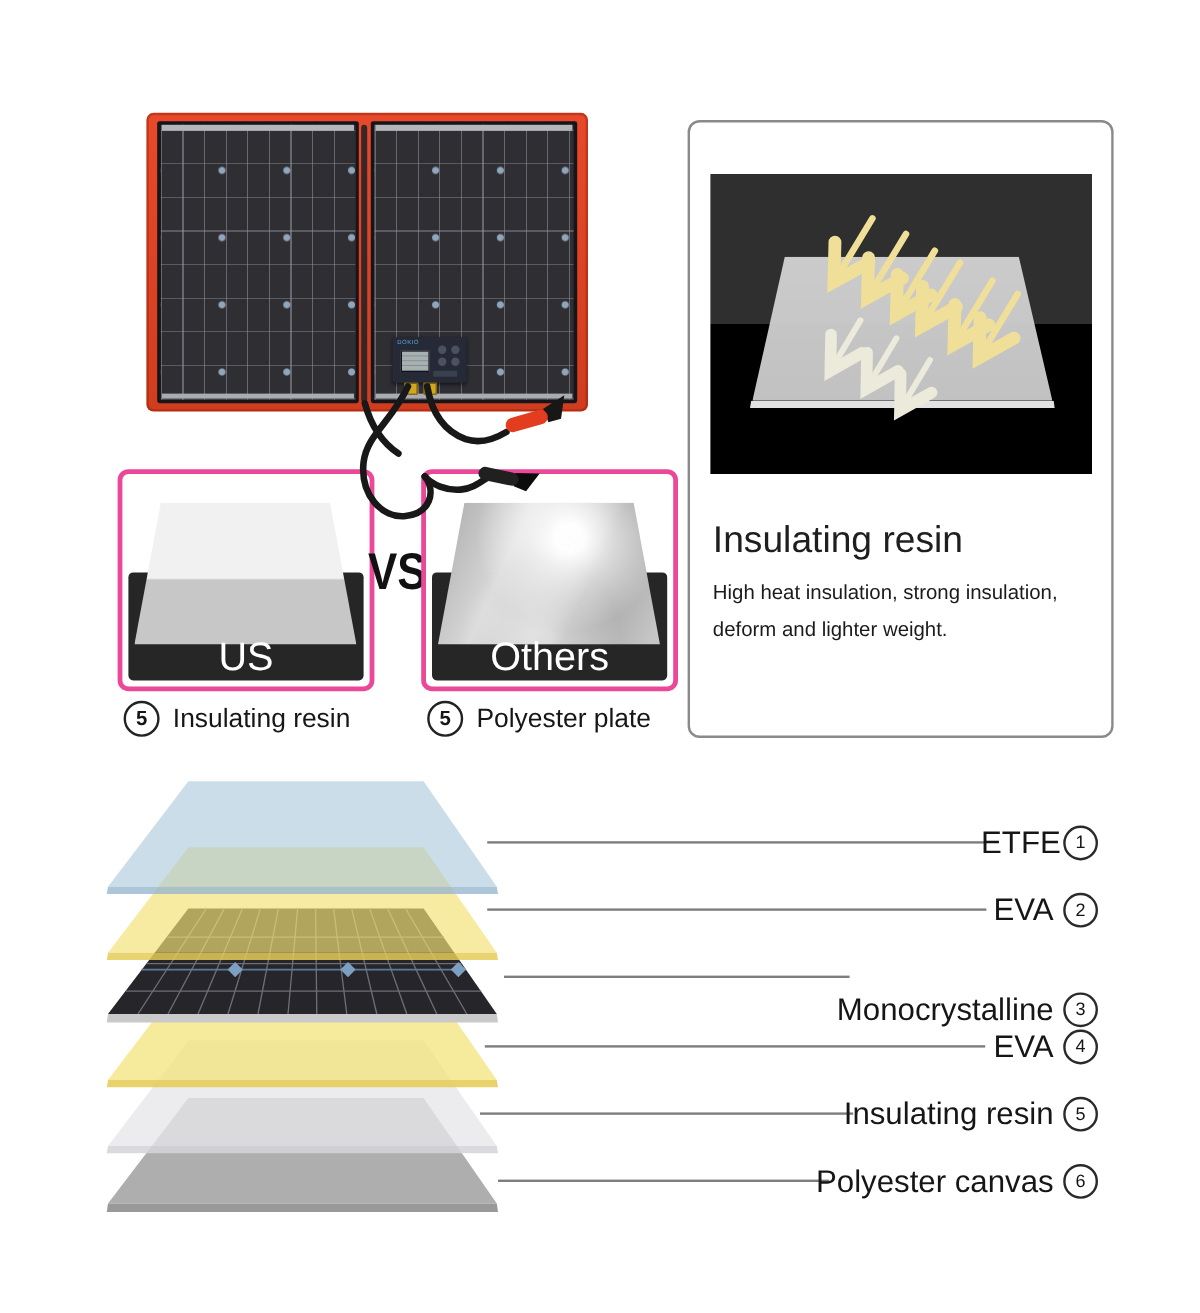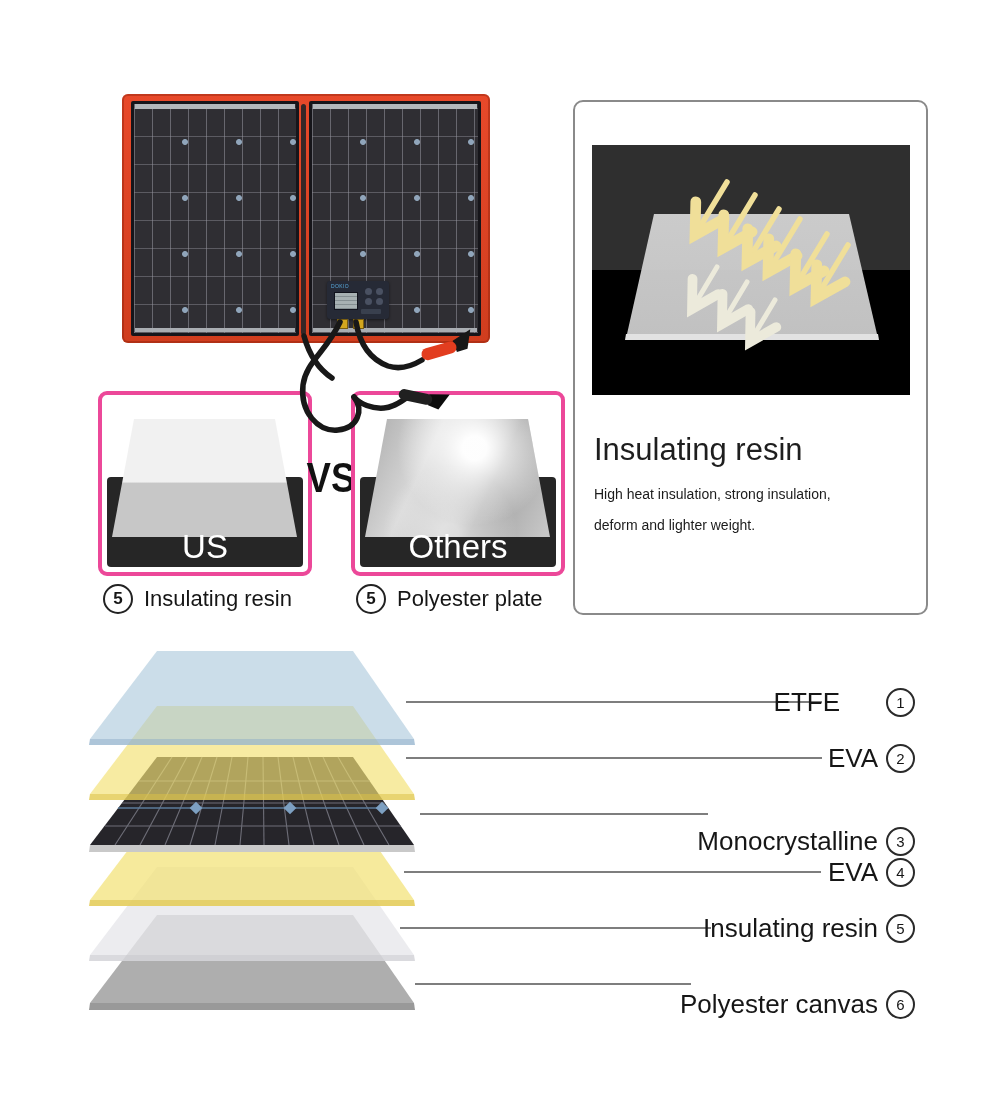--- a/index.html
+++ b/index.html
@@ -64,38 +64,38 @@
   .card-img{position:absolute;left:17px;top:43px;width:318px;height:250px;
             background:linear-gradient(180deg,#2f2f2f 0 50%,#000 50%);overflow:hidden;}
   .card-plate{position:absolute;left:0;top:0;width:318px;height:250px;
               clip-path:polygon(62px 69px,257px 69px,285px 189px,35px 189px);
               background:linear-gradient(180deg,rgba(214,214,214,.96),rgba(197,197,197,.96));}
   .card-plate-edge{position:absolute;left:0;top:0;width:318px;height:250px;
               clip-path:polygon(34px 189px,286px 189px,287px 195px,33px 195px);
               background:rgba(238,238,238,.95);}
   .card-arrows{position:absolute;left:0;top:0;}
   .card-title{position:absolute;left:19px;top:330px;font-size:31px;color:#1e1e1e;}
-  .card-desc{position:absolute;left:19px;top:377px;font-size:14px;line-height:30.5px;color:#1b1b1b;}
+  .card-desc{position:absolute;left:19px;top:377px;font-size:17px;line-height:30.5px;color:#1b1b1b;}
 
   
   .layers-svg{position:absolute;left:0;top:0;pointer-events:none;}
   .lead{position:absolute;height:2px;background:#7e7e7e;}
   .lead-1{left:406px;top:701px;width:416px;}
   .lead-2{left:406px;top:757px;width:416px;}
   .lead-3{left:420px;top:813px;width:288px;}
   .lead-4{left:404px;top:871px;width:417px;}
   .lead-5{left:400px;top:927px;width:311px;}
   .lead-6{left:415px;top:983px;width:276px;}
   .llabel{position:absolute;right:85px;height:34px;display:flex;align-items:center;
           font-size:26px;color:#161616;white-space:nowrap;}
   .llabel .cnum{width:25px;height:25px;border:2px solid #2a2a2a;border-radius:50%;display:flex;
                 align-items:center;justify-content:center;font-size:15px;margin-left:8px;flex:0 0 auto;}
   .llabel.tight .cnum{margin-left:2px;}
-  .llabel-1{top:685px;gap:44px;} .llabel-2{top:741px;} .llabel-3{top:824px;}
-  .llabel-4{top:855px;} .llabel-5{top:911px;} .llabel-6{top:967px;margin-top:20px;}
+  .llabel-1{top:685px;} .llabel-2{top:741px;} .llabel-3{top:824px;}
+  .llabel-4{top:855px;} .llabel-5{top:911px;} .llabel-6{top:967px;}
 </style>
 </head>
 <body>
 
 <div id="stage">
 
   <div>
     <div class="sp-frame"></div>
     <div class="sp-inner sp-inner-left">
       <div class="sp-cells"></div>

